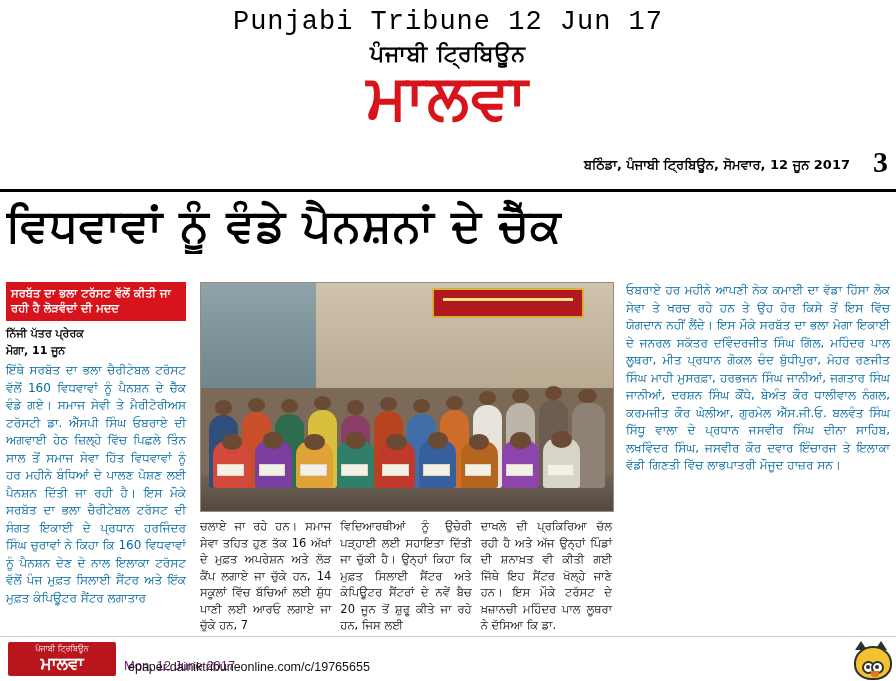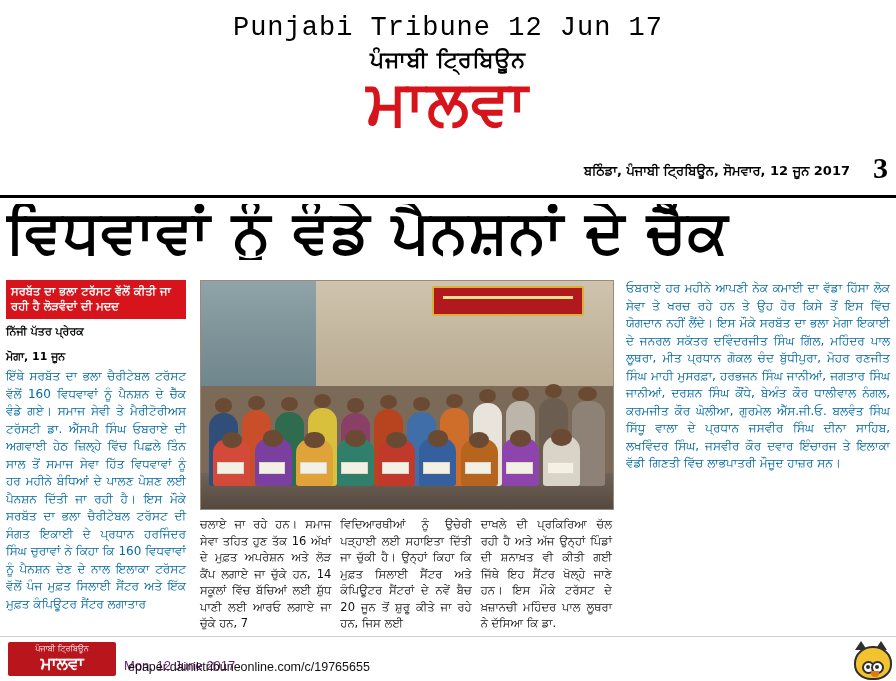--- a/index.html
+++ b/index.html
@@ -20,21 +20,21 @@
     position: relative;
     background: #ffffff;
   }
   
   .top-title {
     text-align: center;
     font-family: "Liberation Mono", monospace;
     font-size: 27px;
     letter-spacing: 1px;
     color: #000;
-    padding-top: 12px;
+    padding-top: 6px;
     height: 32px;
     line-height: 32px;
     font-weight: normal;
   }
   
   .masthead {
     position: relative;
     height: 105px;
     border-bottom: 0;
     background: #fff;
@@ -94,22 +94,22 @@
     position: absolute;
     right: 8px;
     top: 2px;
     font-size: 30px;
     font-weight: bold;
     color: #000;
     font-family: "Liberation Serif", serif;
   }
   
   .headline {
-    margin: 6px 4px 4px 6px;
-    font-size: 59px;
+    margin: 6px 4px 12px 6px;
+    font-size: 45px;
     line-height: 56px;
     font-weight: bold;
     color: #000;
     font-family: "DejaVu Sans", sans-serif;
     letter-spacing: 1px;
     white-space: nowrap;
     overflow: hidden;
   }
   
   .article {
@@ -133,21 +133,21 @@
     font-size: 11.5px;
     font-weight: bold;
     padding: 4px 5px 5px 5px;
     line-height: 15px;
     margin-bottom: 6px;
   }
   .byline {
     font-size: 11px;
     font-weight: bold;
     color: #000;
-    margin-bottom: 12px;
+    margin-bottom: 4px;
   }
   .dateplace {
     font-size: 11px;
     font-weight: bold;
     color: #000;
     margin-bottom: 5px;
   }
   .body-text {
     font-size: 12px;
     line-height: 17.5px;

